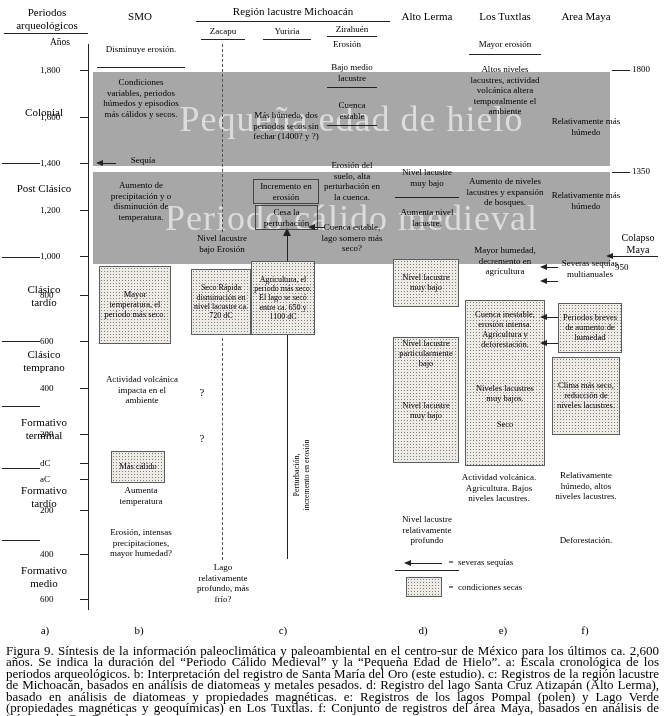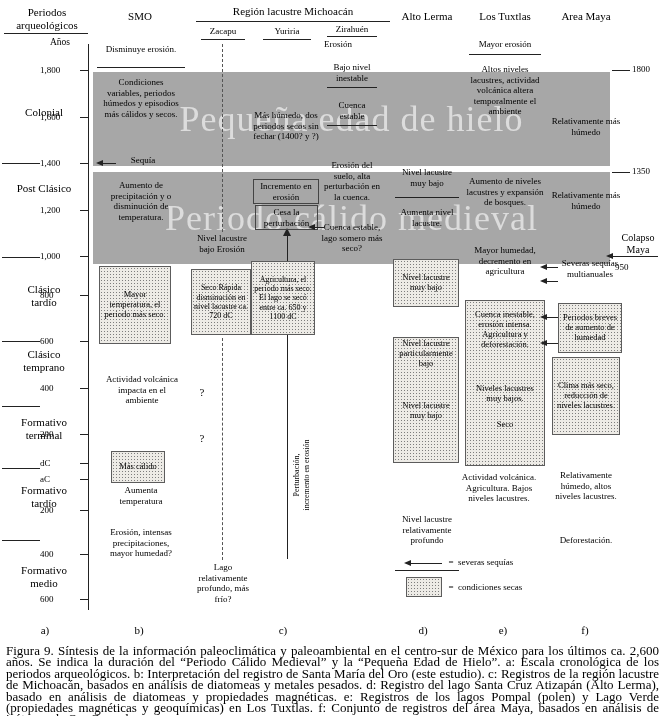--- a/index.html
+++ b/index.html
@@ -150,22 +150,22 @@
   <i class="ah-u" style="left:283px;top:228px"></i>
   <div class="vrule" style="left:287px;top:235px;height:324px;z-index:2"></div>
   <div class="sbox flexc" style="left:251px;top:261px;width:64px;height:74px">
     <div class="sin">Agricultura, el periodo más seco. El lago se secó entre ca. 650 y 1100 dC</div>
   </div>
   <div class="rot">
     <div>Perturbación,</div>
     <div>incremento en erosión</div>
   </div>
 
-  <div class="t" style="left:311px;top:39px;width:54px">Erosión</div>
-  <div class="t" style="left:325px;top:62px;width:54px">Bajo nivel inestable</div>
+  <div class="t" style="left:320px;top:39px;width:54px">Erosión</div>
+  <div class="t" style="left:325px;top:62px;width:54px">Bajo medio lacustre</div>
   <div class="rule" style="left:327px;top:87px;width:50px"></div>
   <div class="t" style="left:325px;top:100px;width:54px">Cuenca estable</div>
   <div class="rule" style="left:327px;top:125px;width:50px"></div>
   <div class="t" style="left:321px;top:160px;width:62px">Erosión del suelo, alta perturbación en la cuenca.</div>
   <span class="arr" style="left:308px;top:224px;width:16px">
       <i class="ah-l"></i>
       <i class="al"></i>
     </span>
   <div class="t" style="left:321px;top:222px;width:62px">Cuenca estable, lago somero más seco?</div>
 

